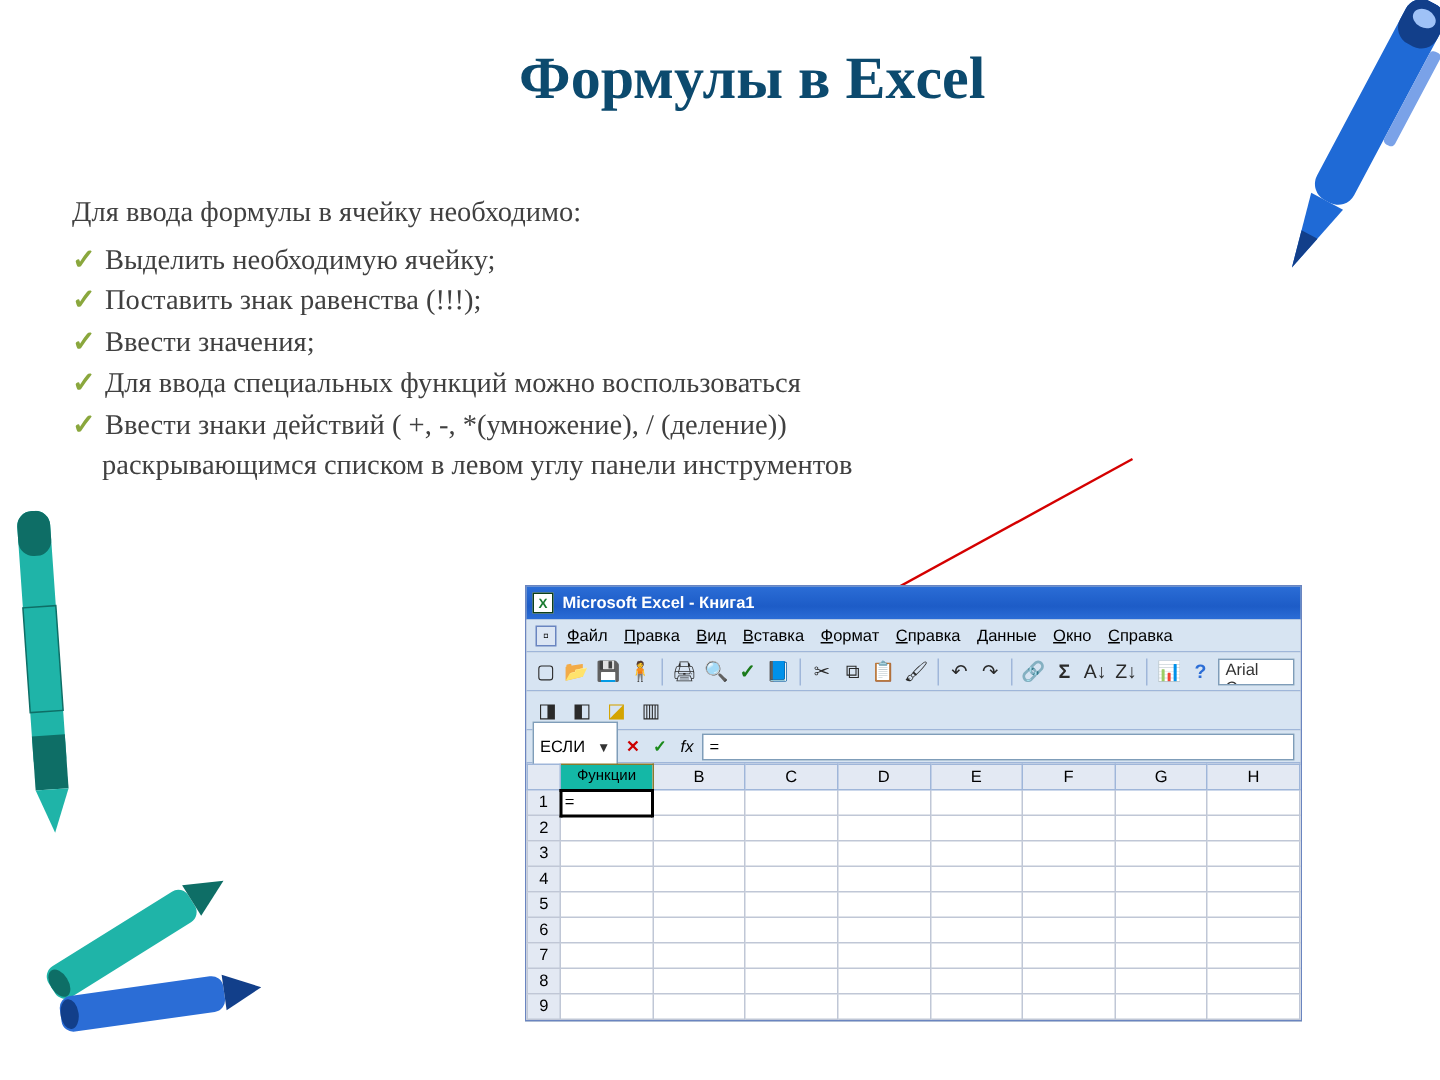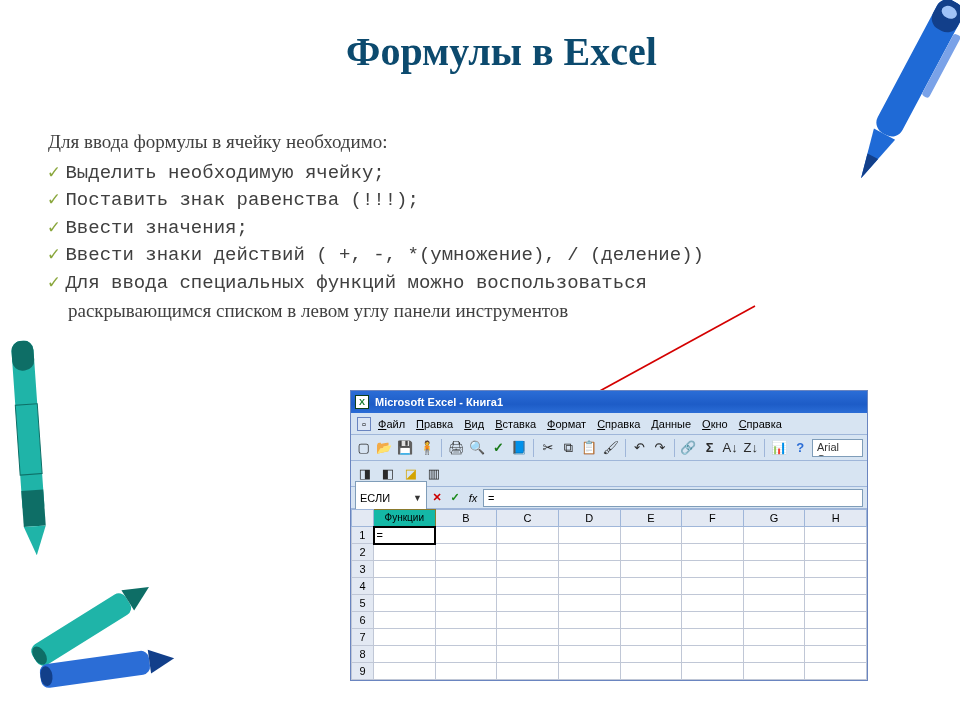--- a/index.html
+++ b/index.html
@@ -24,21 +24,21 @@
   .body-text {
     position: absolute;
     left: 48px;
     top: 128px;
     width: 760px;
     font-size: 19px;
     color: #404040;
     line-height: 1.45;
     font-family: "Comic Sans MS", cursive;
   }
-  .body-text ul { list-style: none; padding: 0; margin: 4px 0 0 0; font-family: Liberation Mono, monospace; }
+  .body-text ul { list-style: none; padding: 0; margin: 4px 0 0 0; }
   .body-text li::before {
     content: "✓";
     color: #8aa73d;
     margin-right: 6px;
     font-weight: bold;
   }
   .excel-window {
     position: absolute;
     left: 350px;
     top: 390px;
@@ -114,21 +114,21 @@
   .formulabar {
     height: 22px;
     background: #d7e4f2;
     border-bottom: 1px solid #9fb6d9;
     display: flex;
     align-items: center;
     padding: 0 4px;
     gap: 2px;
   }
   .namebox {
-    border:1px solid #7f9db9;background:#fff;height:18px;width:72px;
+    border:1px solid #7f9db9;background:#fff;height:18px;width:57px;
     display:flex;align-items:center;padding:16px 4px;justify-content:space-between;
   }
   .namebox .dd{font-size:9px;color:#333;}
   .fbicon{width:16px;display:inline-flex;justify-content:center;}
   .fx{font-style:italic;font-weight:normal;}
   .formula-input{
     border:1px solid #7f9db9;background:#fff;height:18px;flex:1;
     display:flex;align-items:center;padding:0 4px;
   }
   .sheet {
@@ -207,22 +207,22 @@
 </div>
 
 <h1 class="slide-title">Формулы в Excel</h1>
 
 <div class="body-text">
   <div>Для ввода формулы в ячейку необходимо:</div>
   <ul>
     <li>Выделить необходимую ячейку;</li>
     <li>Поставить знак равенства (!!!);</li>
     <li>Ввести значения;</li>
+    <li>Для ввода специальных функций можно воспользоваться</li>
     <li>Ввести знаки действий ( +, -, *(умножение), / (деление))</li>
-    <li>Для ввода специальных функций можно воспользоваться</li>
   </ul>
   <div style="margin-left:20px;">раскрывающимся списком в левом углу панели инструментов</div>
 </div>
 
 <svg class="arrow">
   <defs>
     <marker id="ah" markerWidth="10" markerHeight="10" refX="8" refY="3" orient="auto">
       <path d="M0,0 L0,6 L9,3 z" fill="#d40000"></path>
     </marker>
   </defs>

